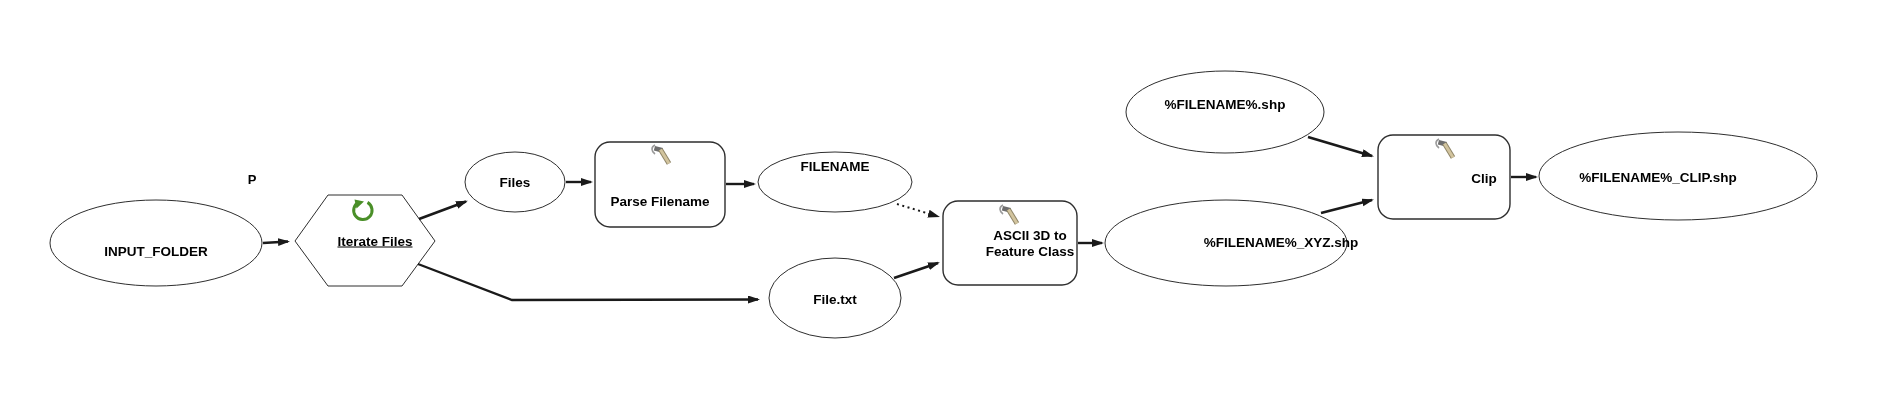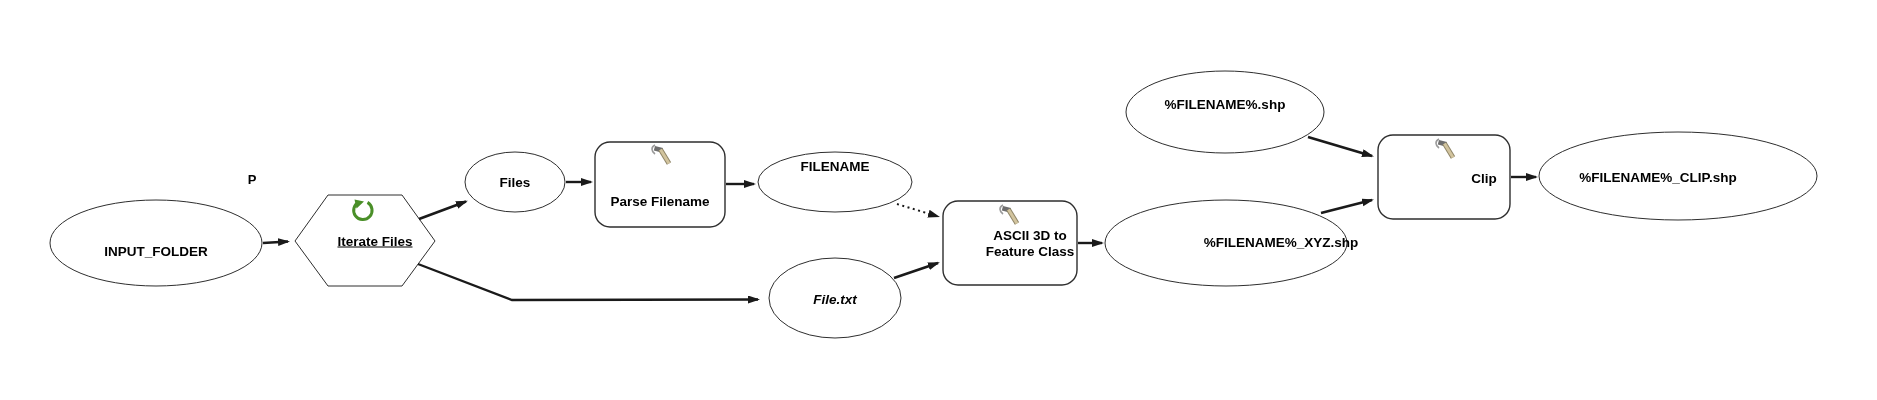--- a/index.html
+++ b/index.html
@@ -78,21 +78,21 @@
     <path d="M1511,177 L1536,177" fill="none" stroke="#1a1a1a" stroke-width="2.4" marker-end="url(#ah)"></path>
   </svg>
 
   <div class="param-lbl" style="left:252px; top:179px;">P</div>
 
   <div class="lbl" style="left:156px; top:251px;">INPUT_FOLDER</div>
   <div class="lbl" style="left:375px; top:241px;text-decoration:underline;">Iterate Files</div>
   <div class="lbl" style="left:515px; top:182px;">Files</div>
   <div class="lbl" style="left:660px; top:185px;margin-top:16px;">Parse Filename</div>
   <div class="lbl" style="left:835px; top:166px;">FILENAME</div>
-  <div class="lbl" style="left:835px; top:299px;font-style:italic;">File.txt</div>
+  <div class="lbl" style="left:835px; top:299px;">File.txt</div>
   <div class="lbl" style="left:1010px; top:244px;margin-left:20px;">
     <span class="line">ASCII 3D to</span>
     <span class="line">Feature Class</span>
   </div>
   <div class="lbl" style="left:1281px; top:242px;">%FILENAME%_XYZ.shp</div>
   <div class="lbl" style="left:1225px; top:104px;text-align:center;">%FILENAME%.shp</div>
   <div class="lbl" style="left:1444px; top:178px;margin-left:40px;">Clip</div>
   <div class="lbl" style="left:1658px; top:177px;">%FILENAME%_CLIP.shp</div>
 
   <svg class="icon" style="left:351px; top:199px;" width="26" height="26" viewBox="0 0 26 26">

